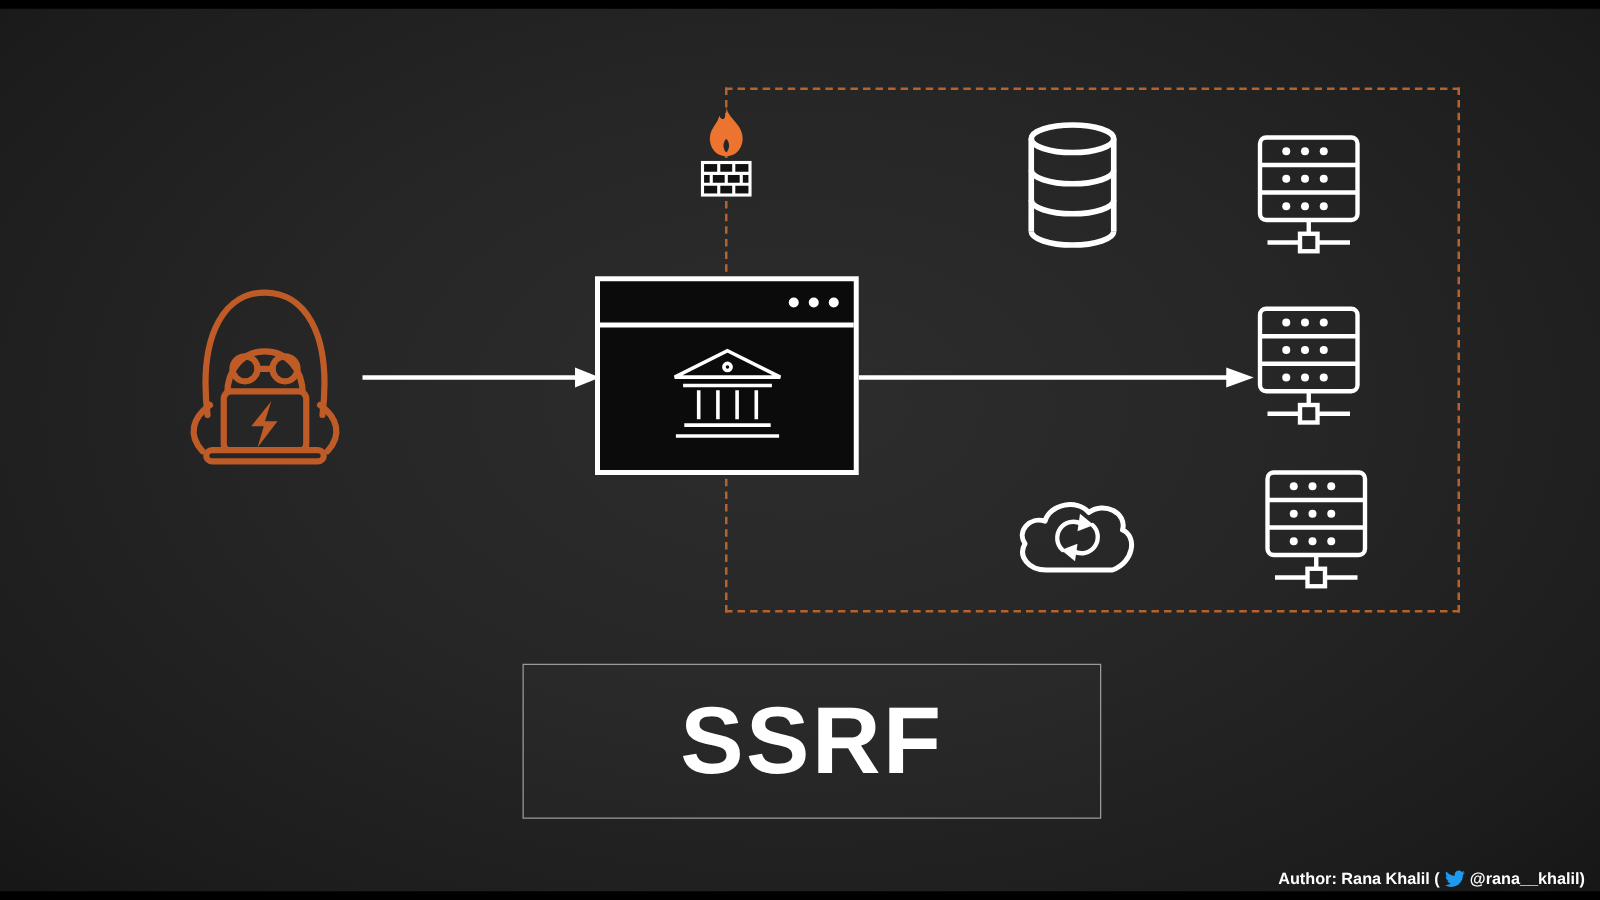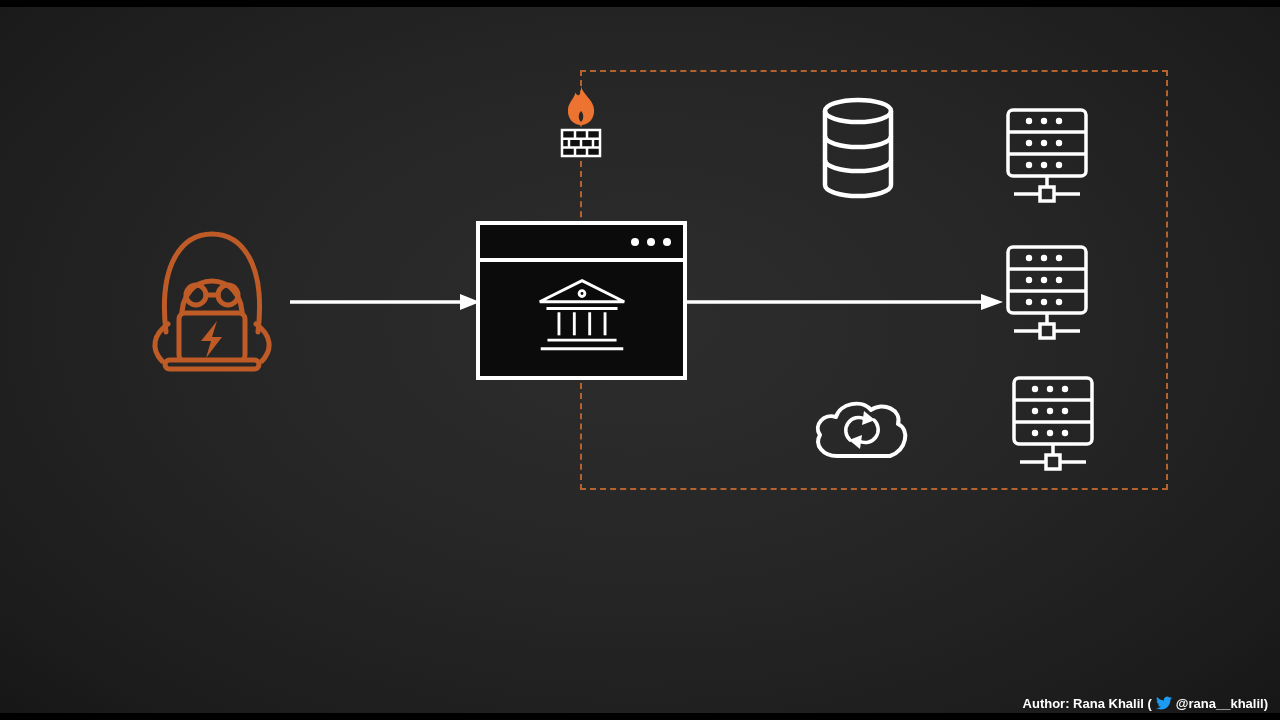--- a/index.html
+++ b/index.html
@@ -78,21 +78,21 @@
     color: #fff;
     font-size: 76px;
     font-weight: bold;
     letter-spacing: 2px;
     line-height: 1;
   }
 
   
   .credit {
     right: 12px; bottom: 9px;
-    display: flex; align-items: center; gap: 4px;
+    display: flex; gap: 4px;
     color: #fff; font-size: 13px; font-weight: bold;
     z-index: 21;
     white-space: nowrap;
   }
   .credit svg { display: block; }
 </style>
 </head>
 <body>
 
 <div class="frame">
@@ -269,20 +269,23 @@
         <path stroke-width="3.5" d="M40,48 A13,13 0 0 1 55,27"></path>
         <path stroke-width="3.5" d="M64,28 A13,13 0 0 1 49,49"></path>
       </g>
       <g fill="#fff">
         <polygon points="54,19 65,28 52,33"></polygon>
         <polygon points="50,57 39,48 52,43"></polygon>
       </g>
     </svg>
   </div>
 
+  <div class="abs banner">
+    <div class="banner-title">SSRF</div>
+  </div>
 
   <div class="abs credit">
     <span>Author: Rana Khalil (</span>
     <svg width="16" height="16" viewBox="0 0 24 24">
       <path fill="#1D9BF0" d="M23.953 4.57a10 10 0 01-2.825.775 4.958 4.958 0 002.163-2.723c-.951.555-2.005.959-3.127 1.184a4.92 4.92 0 00-8.384 4.482C7.69 8.095 4.067 6.13 1.64 3.162a4.822 4.822 0 00-.666 2.475c0 1.71.87 3.213 2.188 4.096a4.904 4.904 0 01-2.228-.616v.06a4.923 4.923 0 003.946 4.827 4.996 4.996 0 01-2.212.085 4.936 4.936 0 004.604 3.417 9.867 9.867 0 01-6.102 2.105c-.39 0-.779-.023-1.17-.067a13.995 13.995 0 007.557 2.209c9.053 0 13.998-7.496 13.998-13.985 0-.21 0-.42-.015-.63A9.935 9.935 0 0024 4.59z"></path>
     </svg>
     <span>@rana__khalil)</span>
   </div>
 
 </div>

